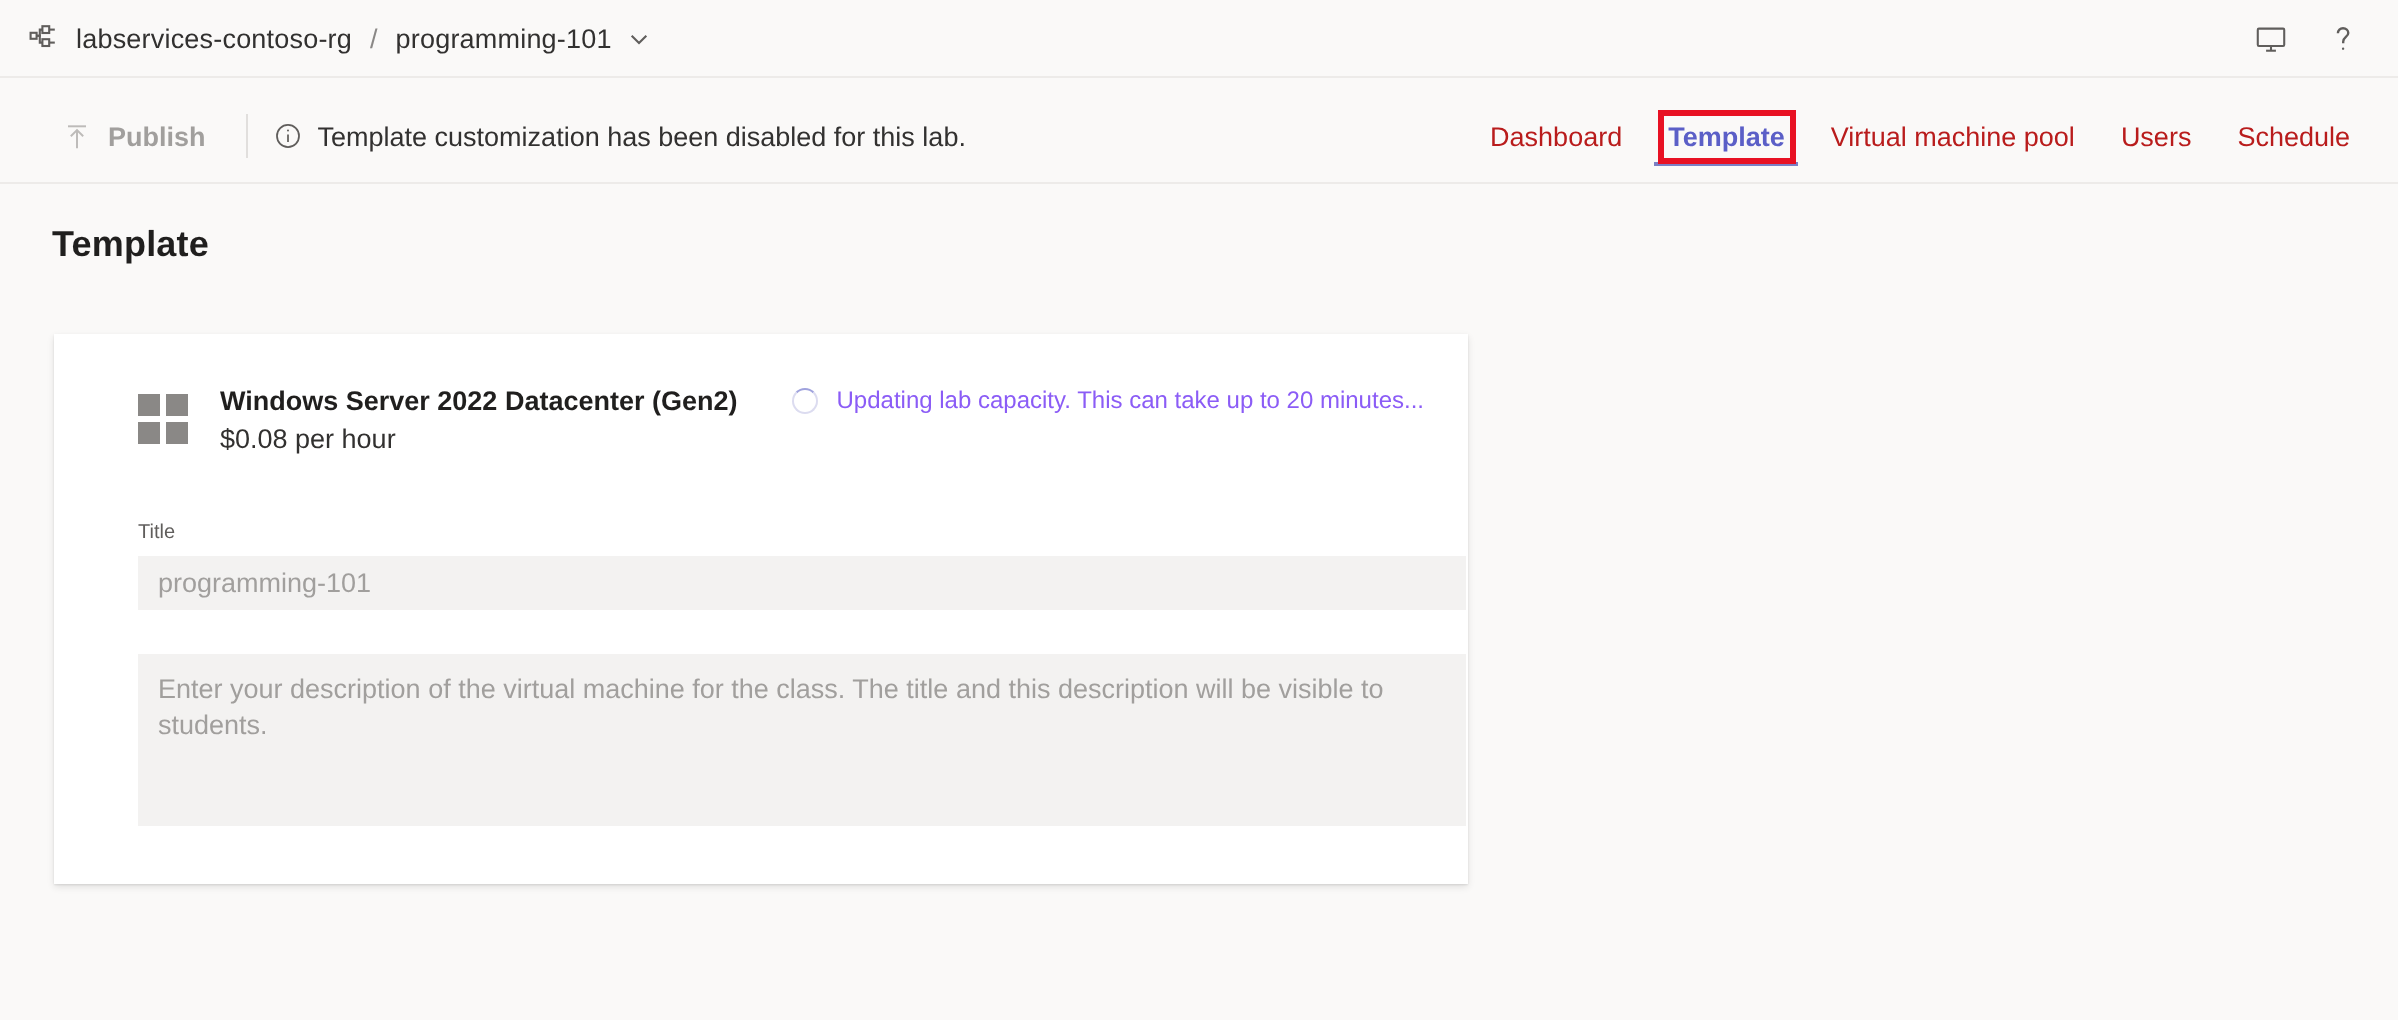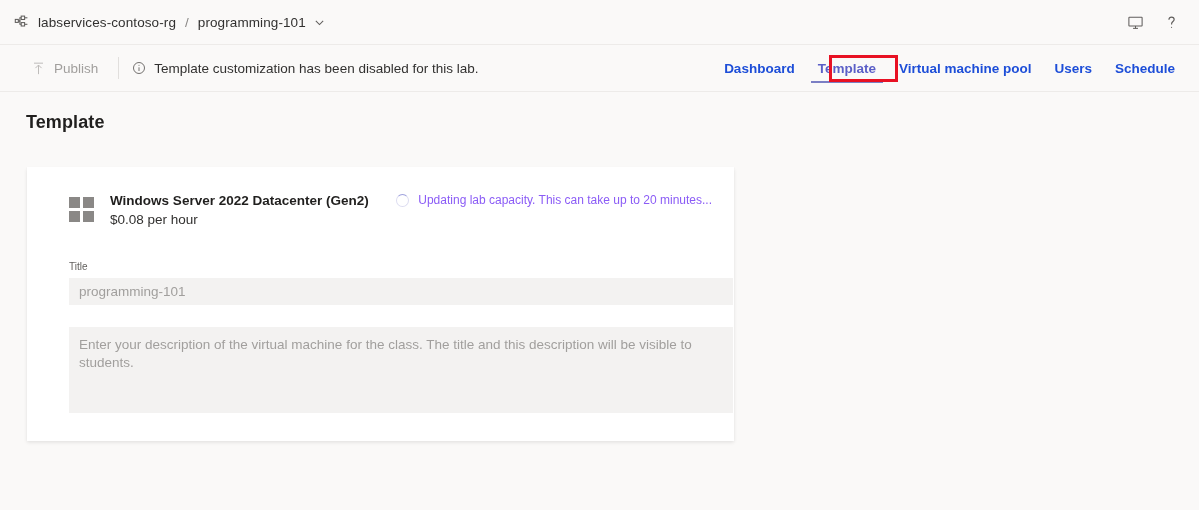--- a/index.html
+++ b/index.html
@@ -13,21 +13,21 @@
   }
   .page {
     position: relative;
     width: 1199px; height: 510px;
     background: #faf9f8;
   }
 
   
   .topbar {
     position: absolute; left: 0; top: 0;
-    width: 1199px; height: 45px;
+    width: 1199px; height: 39px;
     background: #faf9f8;
     border-bottom: 1px solid #edebe9;
     display: flex; align-items: center;
   }
   .crumbs {
     display: flex; align-items: center;
     padding-left: 13px;
     gap: 0px;
   }
   .rg-icon {
@@ -79,20 +79,21 @@
   .publish-btn {
     display: inline-flex; align-items: center;
     gap: 8px;
     margin-left: 25px;
     height: 30px;
     padding: 0 6px;
     color: #a19f9d;
     font-size: 13.5px;
     background: transparent; border: none;
     cursor: default;
+    font-weight: bold;
   }
   .publish-icon { display: inline-flex; align-items: center; color: #bdbbb9; }
   .cmd-divider {
     width: 1px; height: 22px;
     background: #e1dfdd;
     margin: 0 13px 0 14px;
   }
   .cmd-message {
     display: inline-flex; align-items: center;
     gap: 8px;
@@ -106,26 +107,25 @@
     margin-left: auto;
     display: flex; align-items: stretch;
     height: 47px;
     padding-right: 16px;
   }
   .navtab {
     position: relative;
     display: inline-flex; align-items: center;
     padding: 0 8px;
     font-size: 13.5px;
-    color: #1d4ed8;
+    color: #b91c1c;
     cursor: pointer;
     white-space: nowrap;
     background: transparent; border: none;
     font-family: inherit;
-    font-weight: bold;
   }
   .navtab + .navtab { margin-left: 7px; }
   .navtab.active {
     color: #5b5fc7;
     font-weight: 600;
   }
   .navtab.active::after {
     content: "";
     position: absolute;
     left: 1px; right: 1px; bottom: 9px;

